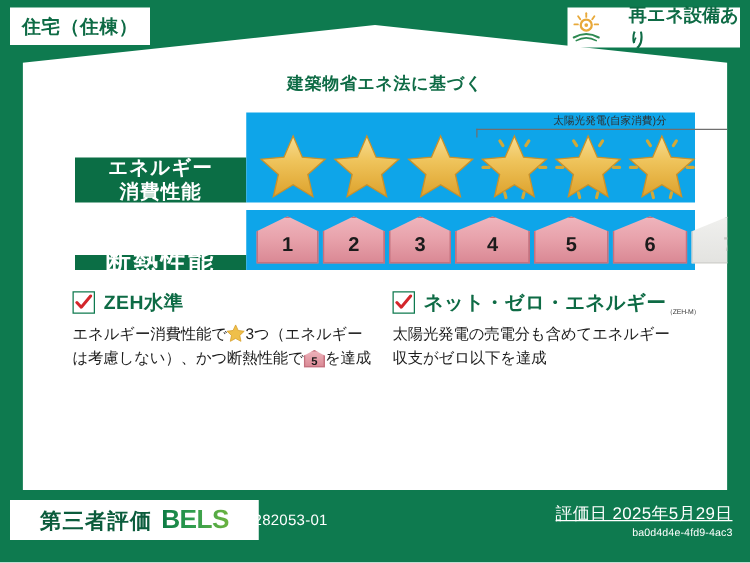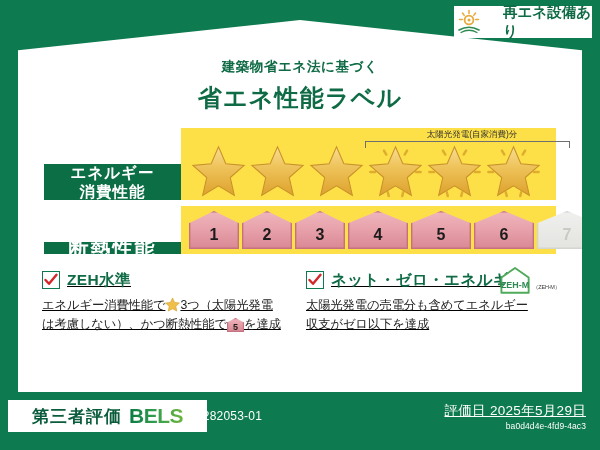--- a/index.html
+++ b/index.html
@@ -47,21 +47,21 @@
     left: 18px; top: 20px;
     width: 564px; height: 372px;
     background: #ffffff;
     clip-path: polygon(0% 8.1%, 50% 0%, 100% 8.1%, 100% 100%, 0% 100%);
     z-index: 2;
   }
 
   #panel-inner {
     position: absolute;
     left: 0; top: 0; width: 100%; height: 100%;
-    padding: 34px 18px 10px 18px;
+    padding: 34px 18px 10px 34px;
   }
 
   
   #title-sub {
     text-align: center;
     color: #0e6b45;
     font-weight: bold;
     font-size: 13.5px;
     letter-spacing: 0.6px;
     margin-top: 4px;
@@ -95,21 +95,21 @@
     justify-content: center;
     font-size: 15.5px;
     line-height: 1.25;
     letter-spacing: 1px;
     margin-top: 36px;
   }
   #row-insul .metric-label { font-size: 20px; letter-spacing: 2px; }
 
   .metric-value {
     flex: 1 1 auto;
-    background: #fde047;
+    background: #0ea5e9;
     position: relative;
   }
 
   
   #stars-wrap {
     position: absolute;
     left: 0; right: 4px; bottom: 2px;
     height: 56px;
     display: flex;
     align-items: flex-end;
@@ -165,21 +165,20 @@
     background: linear-gradient(180deg, #f0f0ee 0%, #e3e3e0 100%);
     box-shadow: inset 0 0 0 1.4px #d4d4d1;
     color: #c9c9c6;
   }
 
   
   #criteria {
     display: flex;
     margin: 15px 4px 0 6px;
     gap: 10px;
-    text-decoration: underline;
   }
   .crit { flex: 1 1 50%; position: relative; }
   .crit-head {
     display: flex;
     align-items: center;
     gap: 7px;
     height: 22px;
   }
   .check-box {
     width: 18px; height: 18px; flex: 0 0 18px;
@@ -277,20 +276,23 @@
     font-size: 8.5px;
     letter-spacing: 0.1px;
     text-align: right;
   }
 </style>
 </head>
 <body>
 
 <div id="label">
 
+  <div class="top-badge" id="badge-type">
+    <span>住宅（住棟）</span>
+  </div>
 
   <div class="top-badge" id="badge-renew">
     <span class="sun-icon">
       <svg viewBox="0 0 26 26" width="26" height="26">
         <g stroke="#e8a93a" stroke-width="1.5" stroke-linecap="round">
           <line x1="13" y1="1.5" x2="13" y2="4.5"></line>
           <line x1="6.5" y1="4" x2="8.2" y2="6.4"></line>
           <line x1="19.5" y1="4" x2="17.8" y2="6.4"></line>
           <line x1="3.5" y1="10.5" x2="6.3" y2="10.5"></line>
           <line x1="22.5" y1="10.5" x2="19.7" y2="10.5"></line>
@@ -301,21 +303,20 @@
         <path d="M5 23.5 Q13 19 21 23.5" fill="none" stroke="#2f8a52" stroke-width="1.3" stroke-linecap="round"></path>
       </svg>
     </span>
     <span>再エネ設備あり</span>
   </div>
 
   <div id="panel">
     <div id="panel-inner">
 
       <div id="title-sub">建築物省エネ法に基づく</div>
-      <div id="title-main">省エネ性能ラベル</div>
 
       <div class="metric-row" id="row-energy">
         <div class="metric-label">
           <span>エネルギー</span>
           <span>消費性能</span>
         </div>
         <div class="metric-value">
           <div id="solar-note">太陽光発電(自家消費)分</div>
           <div id="solar-bracket"></div>
           <div id="stars-wrap">
@@ -431,40 +432,33 @@
             <span class="check-box">
               <svg width="14" height="14" viewBox="0 0 14 14">
                 <path d="M1.5 7 L5 10.8 L12.5 1.8" fill="none" stroke="#d3262b" stroke-width="2.4" stroke-linecap="round" stroke-linejoin="round"></path>
               </svg>
             </span>
             <span class="crit-title">ZEH水準</span>
           </div>
           <div class="crit-body">
             <span>エネルギー消費性能で</span><span class="inline-star"><svg viewBox="0 0 24 24" width="15" height="15">
                   <polygon points="12,1.5 15.3,8.6 23,9.6 17.3,14.9 18.8,22.5 12,18.8 5.2,22.5 6.7,14.9 1,9.6 8.7,8.6" fill="#efbf4a" stroke="#d79f28" stroke-width="1"></polygon>
-                </svg></span><span>3つ（太陽光発電</span><br><span>は考慮しない）、かつ断熱性能で</span><span class="inline-house">5</span><span>を達成</span>
+                </svg></span><span>3つ（エネルギー</span><br><span>は考慮しない）、かつ断熱性能で</span><span class="inline-house">5</span><span>を達成</span>
           </div>
         </div>
 
         <div class="crit">
           <div class="crit-head">
             <span class="check-box">
               <svg width="14" height="14" viewBox="0 0 14 14">
                 <path d="M1.5 7 L5 10.8 L12.5 1.8" fill="none" stroke="#d3262b" stroke-width="2.4" stroke-linecap="round" stroke-linejoin="round"></path>
               </svg>
             </span>
             <span class="crit-title">ネット・ゼロ・エネルギー</span>
           </div>
-          <span id="zehm-logo">
-            <svg viewBox="0 0 54 34" width="46" height="30">
-              <path d="M4 32 L4 14 L20 3 L36 14 L36 32 Z" fill="#ffffff" stroke="#4faa5a" stroke-width="2.2" stroke-linejoin="round"></path>
-              <path d="M0.5 22 L7 22" stroke="#2f8a52" stroke-width="2.2" stroke-linecap="round"></path>
-              <text x="20" y="26" font-family="Liberation Sans, sans-serif" font-size="10.5" font-weight="bold" fill="#2f8a52" text-anchor="middle">ZEH-M</text>
-            </svg>
-          </span>
           <span id="zehm-caption">（ZEH-M）</span>
           <div class="crit-body">
             <span>太陽光発電の売電分も含めてエネルギー</span><br><span>収支がゼロ以下を達成</span>
           </div>
         </div>
 
       </div>
     </div>
   </div>
 

